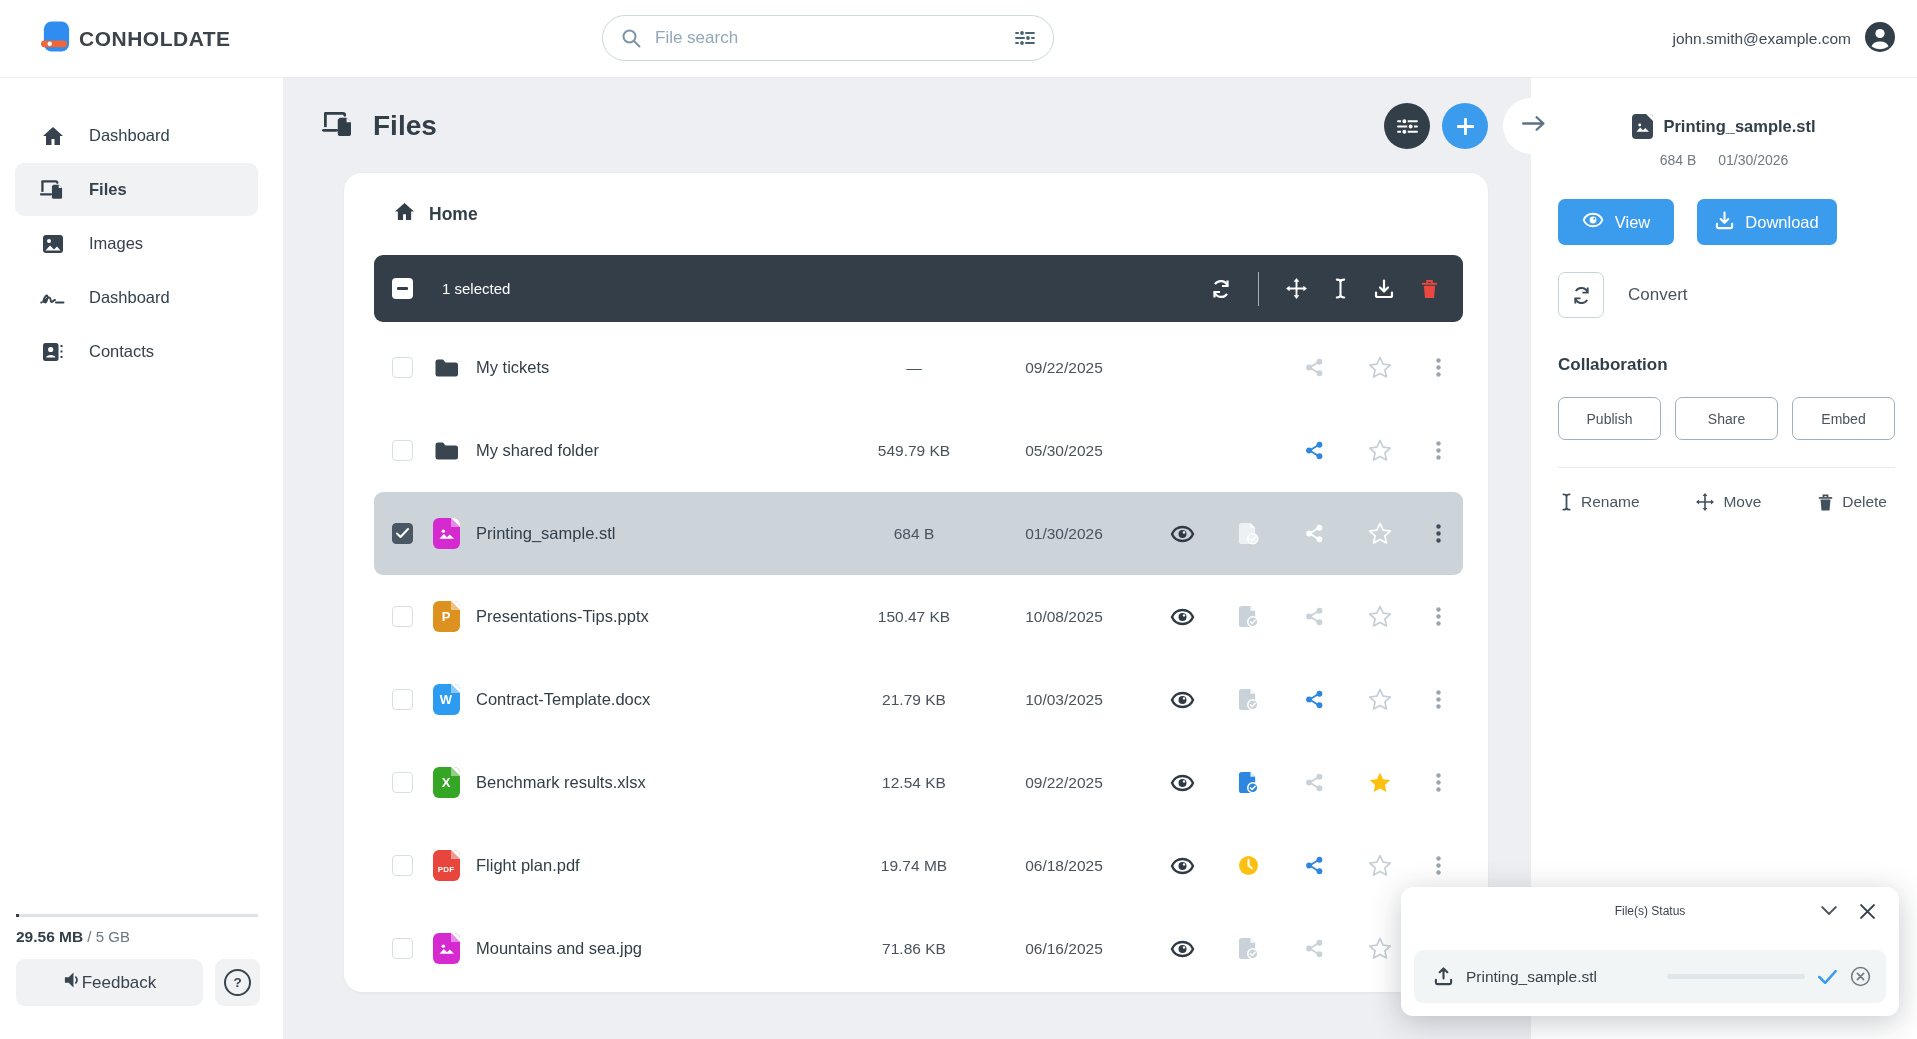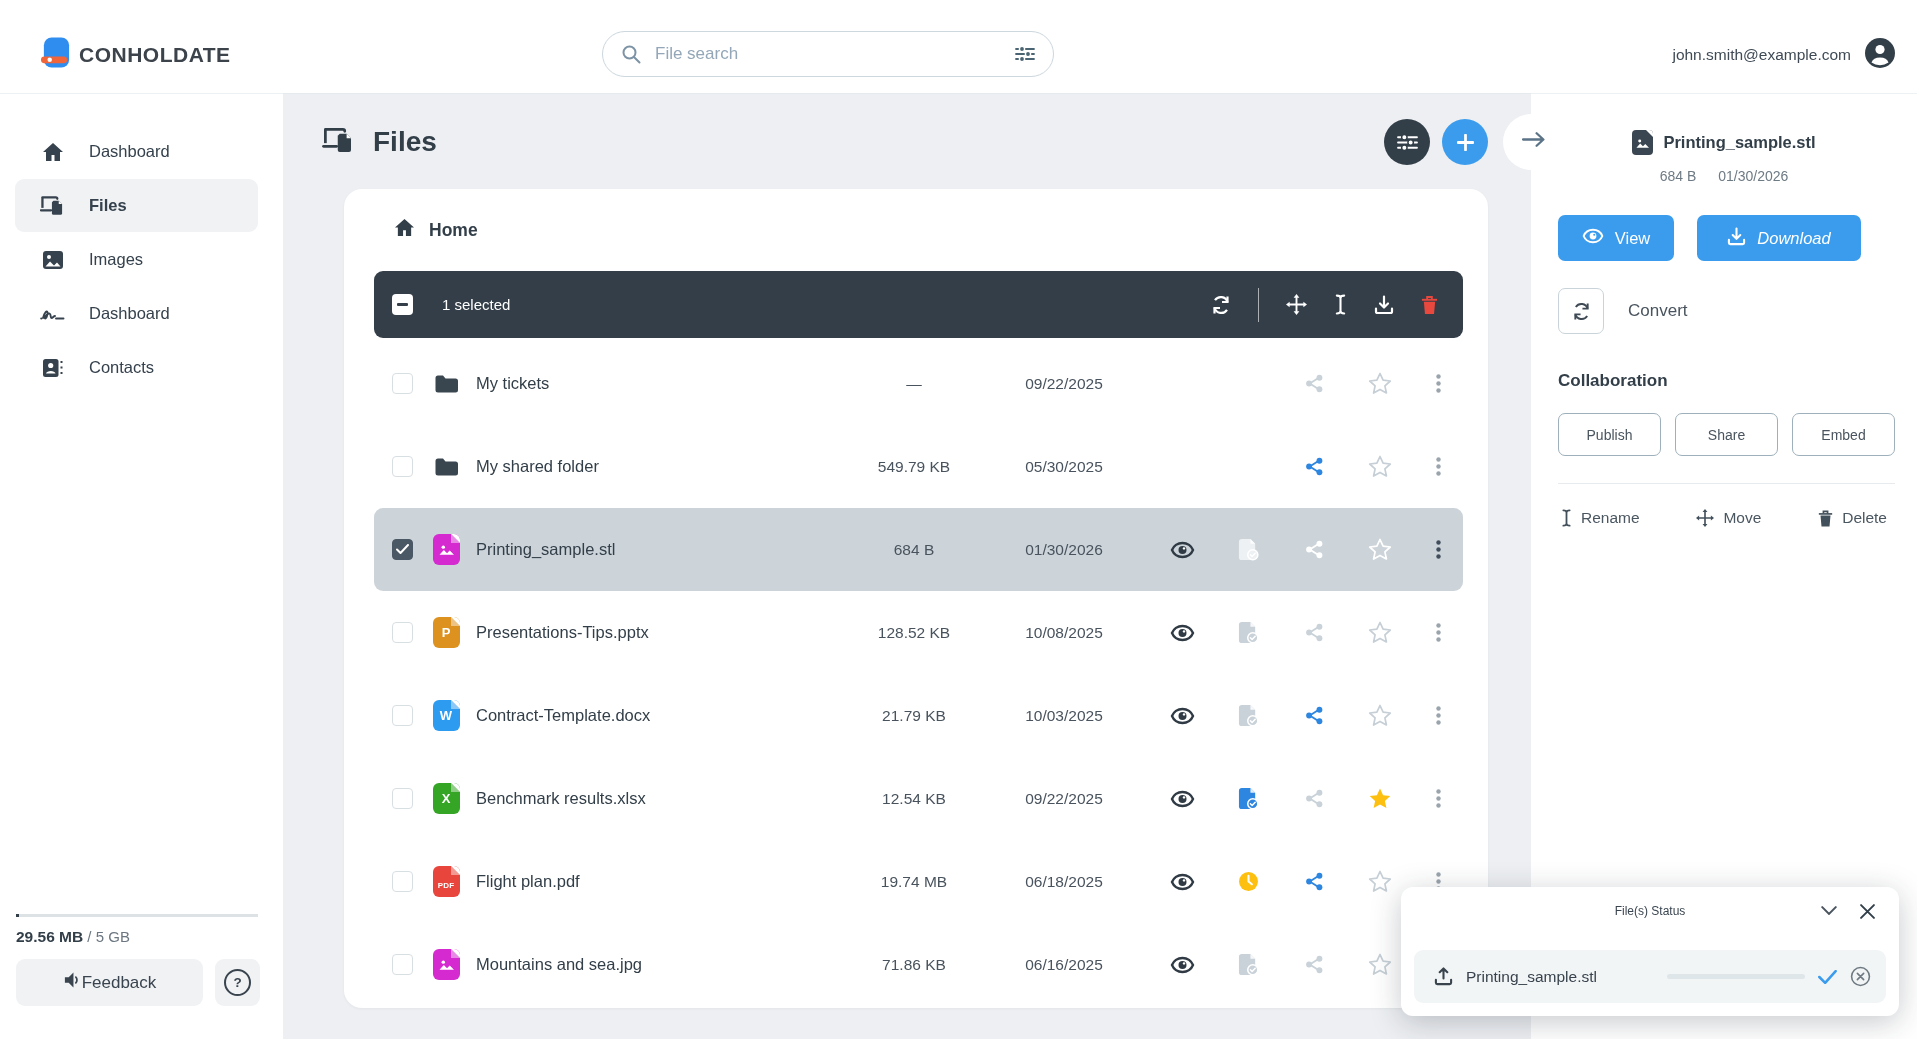--- a/index.html
+++ b/index.html
@@ -1,21 +1,21 @@
 <!DOCTYPE html>
 <html><head>
 <meta charset="utf-8">
 <style>
   html,body{margin:0;padding:0;}
   body{width:1917px;height:1039px;overflow:hidden;background:#fff;
        font-family:"Liberation Sans",sans-serif;color:#323e48;position:relative;}
   .app{width:1917px;height:1039px;display:flex;flex-direction:column;}
 
   
-  .header{flex:0 0 77px;background:#fff;display:flex;align-items:center;position:relative;z-index:6;margin-top:16px;}
+  .header{flex:0 0 77px;background:#fff;display:flex;align-items:center;position:relative;z-index:6;}
   .logo{display:flex;align-items:center;gap:6px;margin-left:40px;}
   .logo-text{font-size:21px;font-weight:700;color:#3c434b;letter-spacing:.5px;}
   .searchbar{position:absolute;left:602px;top:15px;width:452px;height:46px;border:1.5px solid #ccd7de;
              border-radius:26px;display:flex;align-items:center;padding:0 18px;box-sizing:border-box;background:#fff;}
   .searchbar input{border:none;outline:none;flex:1;font-size:17px;color:#3c4a57;margin-left:12px;
                    font-family:"Liberation Sans",sans-serif;background:transparent;}
   .searchbar input::placeholder{color:#93a7b8;}
   .search-glyph{color:#7d93a5;display:flex;}
   .filter-glyph{color:#4a6473;display:flex;--ring:#fff;}
   .user{margin-left:auto;display:flex;align-items:center;gap:14px;padding-right:22px;}
@@ -101,21 +101,21 @@
   .rp-arrow{position:absolute;left:-10px;top:37px;color:#5b7386;cursor:pointer;display:flex;}
   .rp-head{margin-top:36px;display:flex;justify-content:center;align-items:center;gap:10px;
            font-weight:700;font-size:16.5px;color:#323e48;}
   .rp-badge{width:21px;height:25px;border-radius:4px;background:#3a4752;position:relative;display:flex;
             align-items:center;justify-content:center;overflow:hidden;}
   .rp-badge::before{content:'';position:absolute;top:0;right:0;border-top:7px solid #fff;border-left:7px solid transparent;}
   .rp-meta{display:flex;justify-content:center;gap:22px;margin-top:13px;font-size:14px;color:#6e7a84;}
   .rp-actions{display:flex;gap:23px;margin:31px 22px 0 27px;}
   .btn-blue{height:46px;border-radius:7px;background:#3b9ced;color:#fff;font-size:16.5px;display:inline-flex;
             align-items:center;justify-content:center;gap:11px;cursor:pointer;border:none;font-family:"Liberation Sans",sans-serif;}
-  .btn-view{width:116px;} .btn-download{width:164px;font-style:italic;}
+  .btn-view{width:116px;} .btn-download{width:140px;}
   .rp-convert{margin:27px 0 0 27px;display:flex;align-items:center;gap:24px;}
   .convert-btn{width:44px;height:44px;border:1px solid #c9d4da;border-radius:7px;display:flex;align-items:center;
                justify-content:center;color:#3f4a55;cursor:pointer;background:#fff;}
   .convert-label{font-size:17px;color:#49545e;text-align:right;}
   .rp-collab-title{margin:37px 0 0 27px;font-size:17px;font-weight:700;color:#323e48;}
   .rp-collab-btns{display:flex;gap:14px;margin:22px 22px 0 27px;}
   .btn-outline{flex:1;height:43px;border:1px solid #9db0bb;border-radius:7px;background:#fff;font-size:14px;
                color:#49545e;cursor:pointer;font-family:"Liberation Sans",sans-serif;}
   .rp-divider{height:1px;background:#e7ebee;margin:27px 22px 0 27px;}
   .rp-file-actions{display:flex;margin:25px 30px 0 30px;justify-content:space-between;}
@@ -499,21 +499,21 @@
       
     </span>
     <span class="ficon">
 
       <span class="badge" style="background: rgb(221, 146, 32);">
         <span class="badge-letter">P</span>
 
       </span>
     </span>
     <span class="fname">Presentations-Tips.pptx</span>
-    <span class="fsize">128.52 KB</span>
+    <span class="fsize">150.47 KB</span>
     <span class="fdate">10/08/2025</span>
     <span class="cell cell-eye">
       <svg width="25" height="18" viewBox="0 0 24 18">
                   <path d="M12 2C7 2 3 5.2 1.5 9 3 12.8 7 16 12 16s9-3.2 10.5-7C21 5.2 17 2 12 2z" fill="none" stroke="currentColor" stroke-width="2.4"></path>
                   <circle cx="12" cy="9" r="4" fill="currentColor"></circle>
                   <circle cx="13.5" cy="7.4" r="1.2" fill="#fff"></circle>
                 </svg>
     </span>
     <span class="cell cell-status doc-muted">
       <svg class="i-doccheck" width="21" height="23" viewBox="0 0 22 24">

